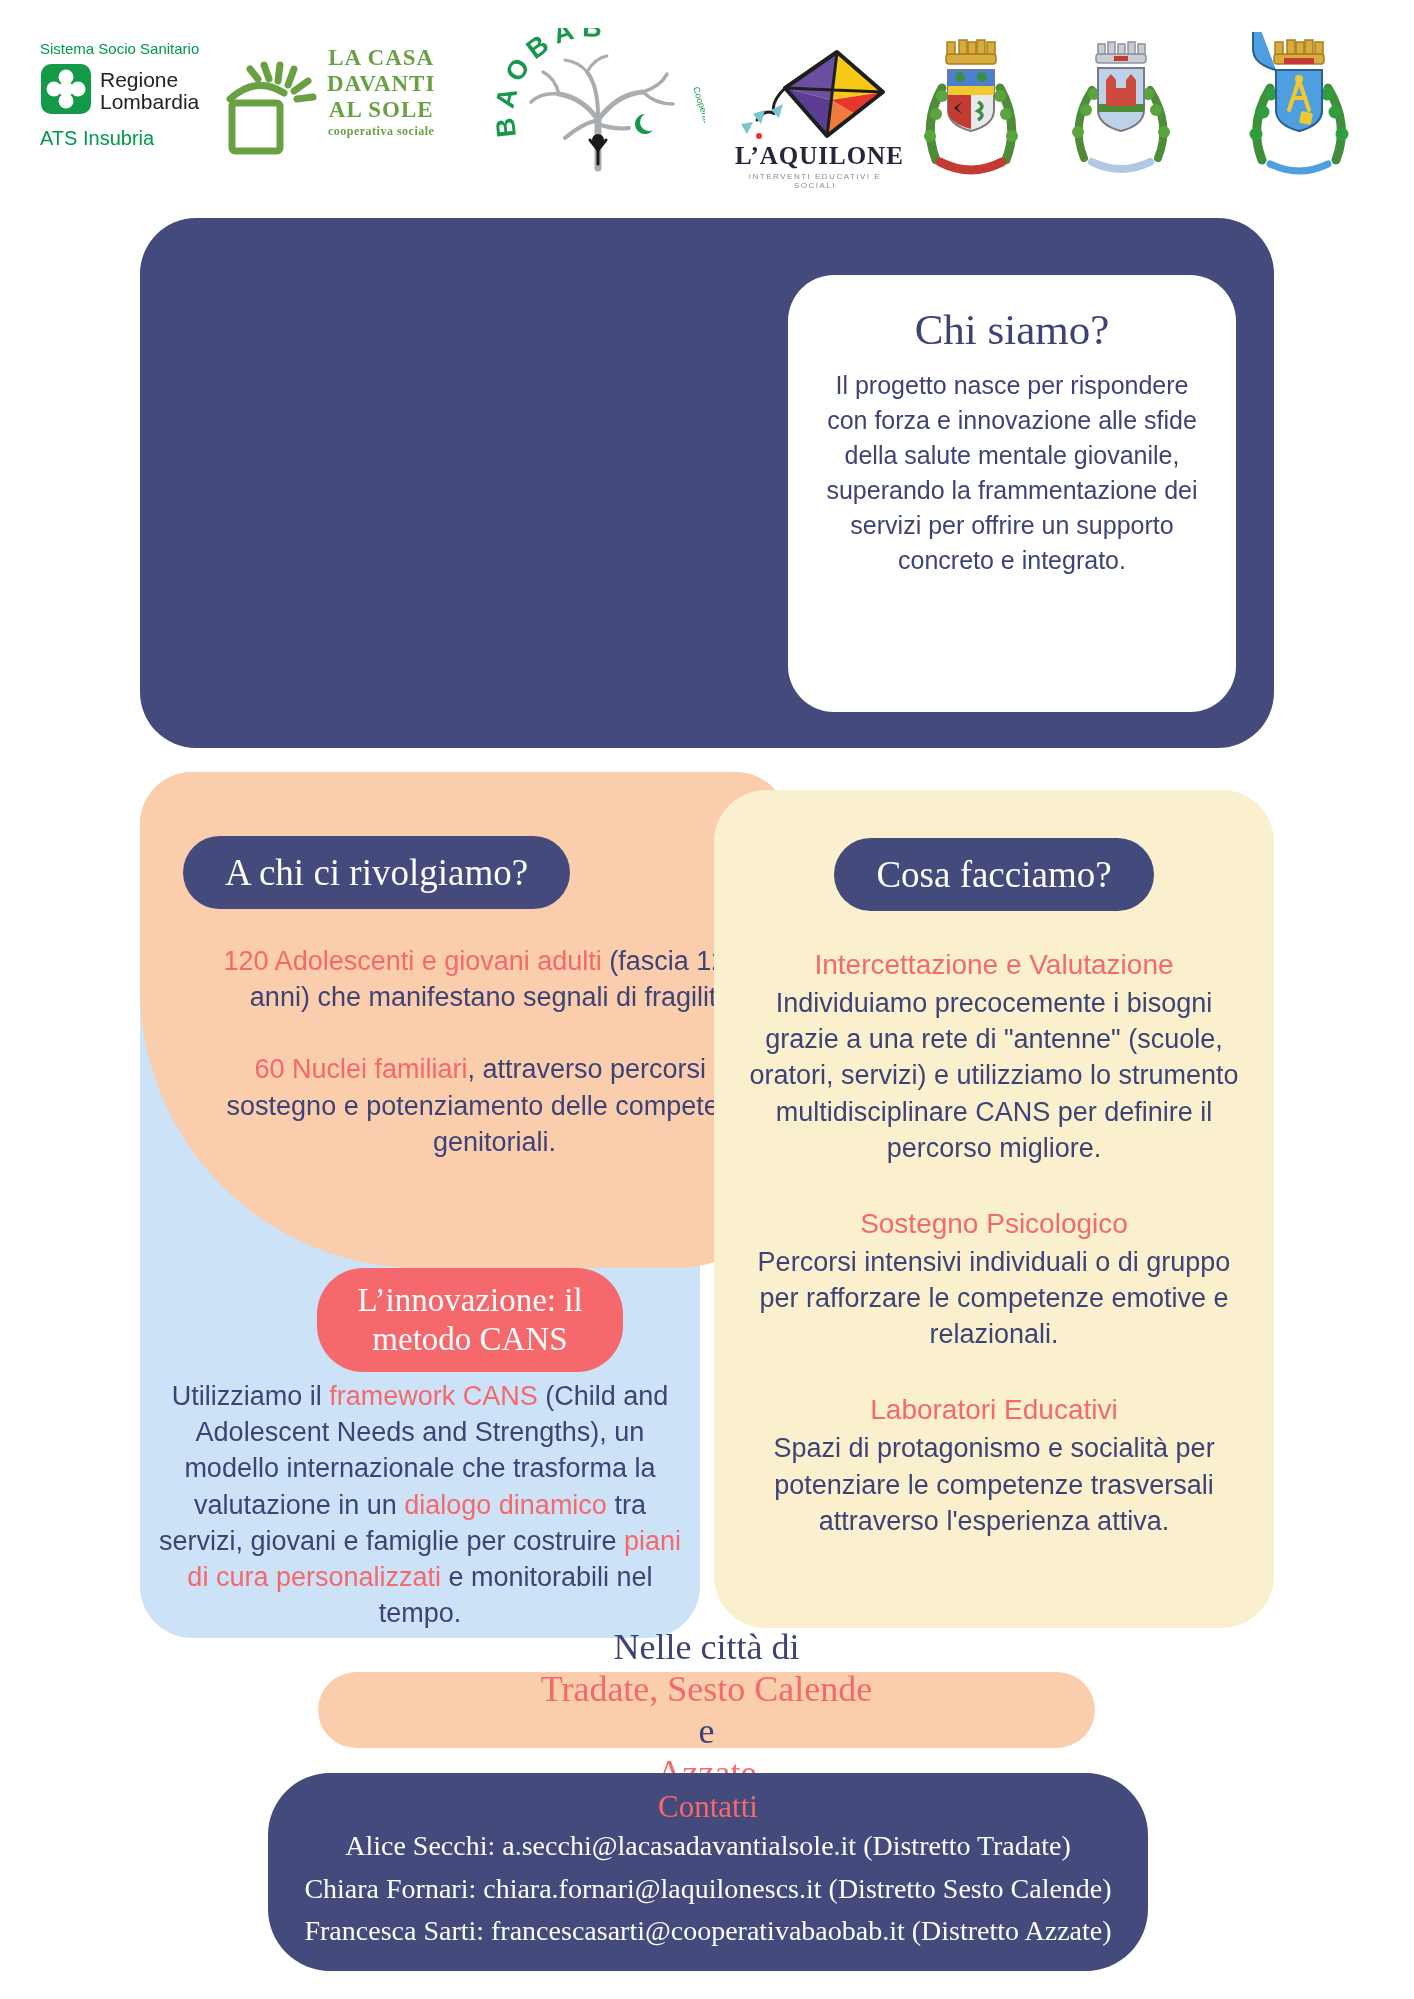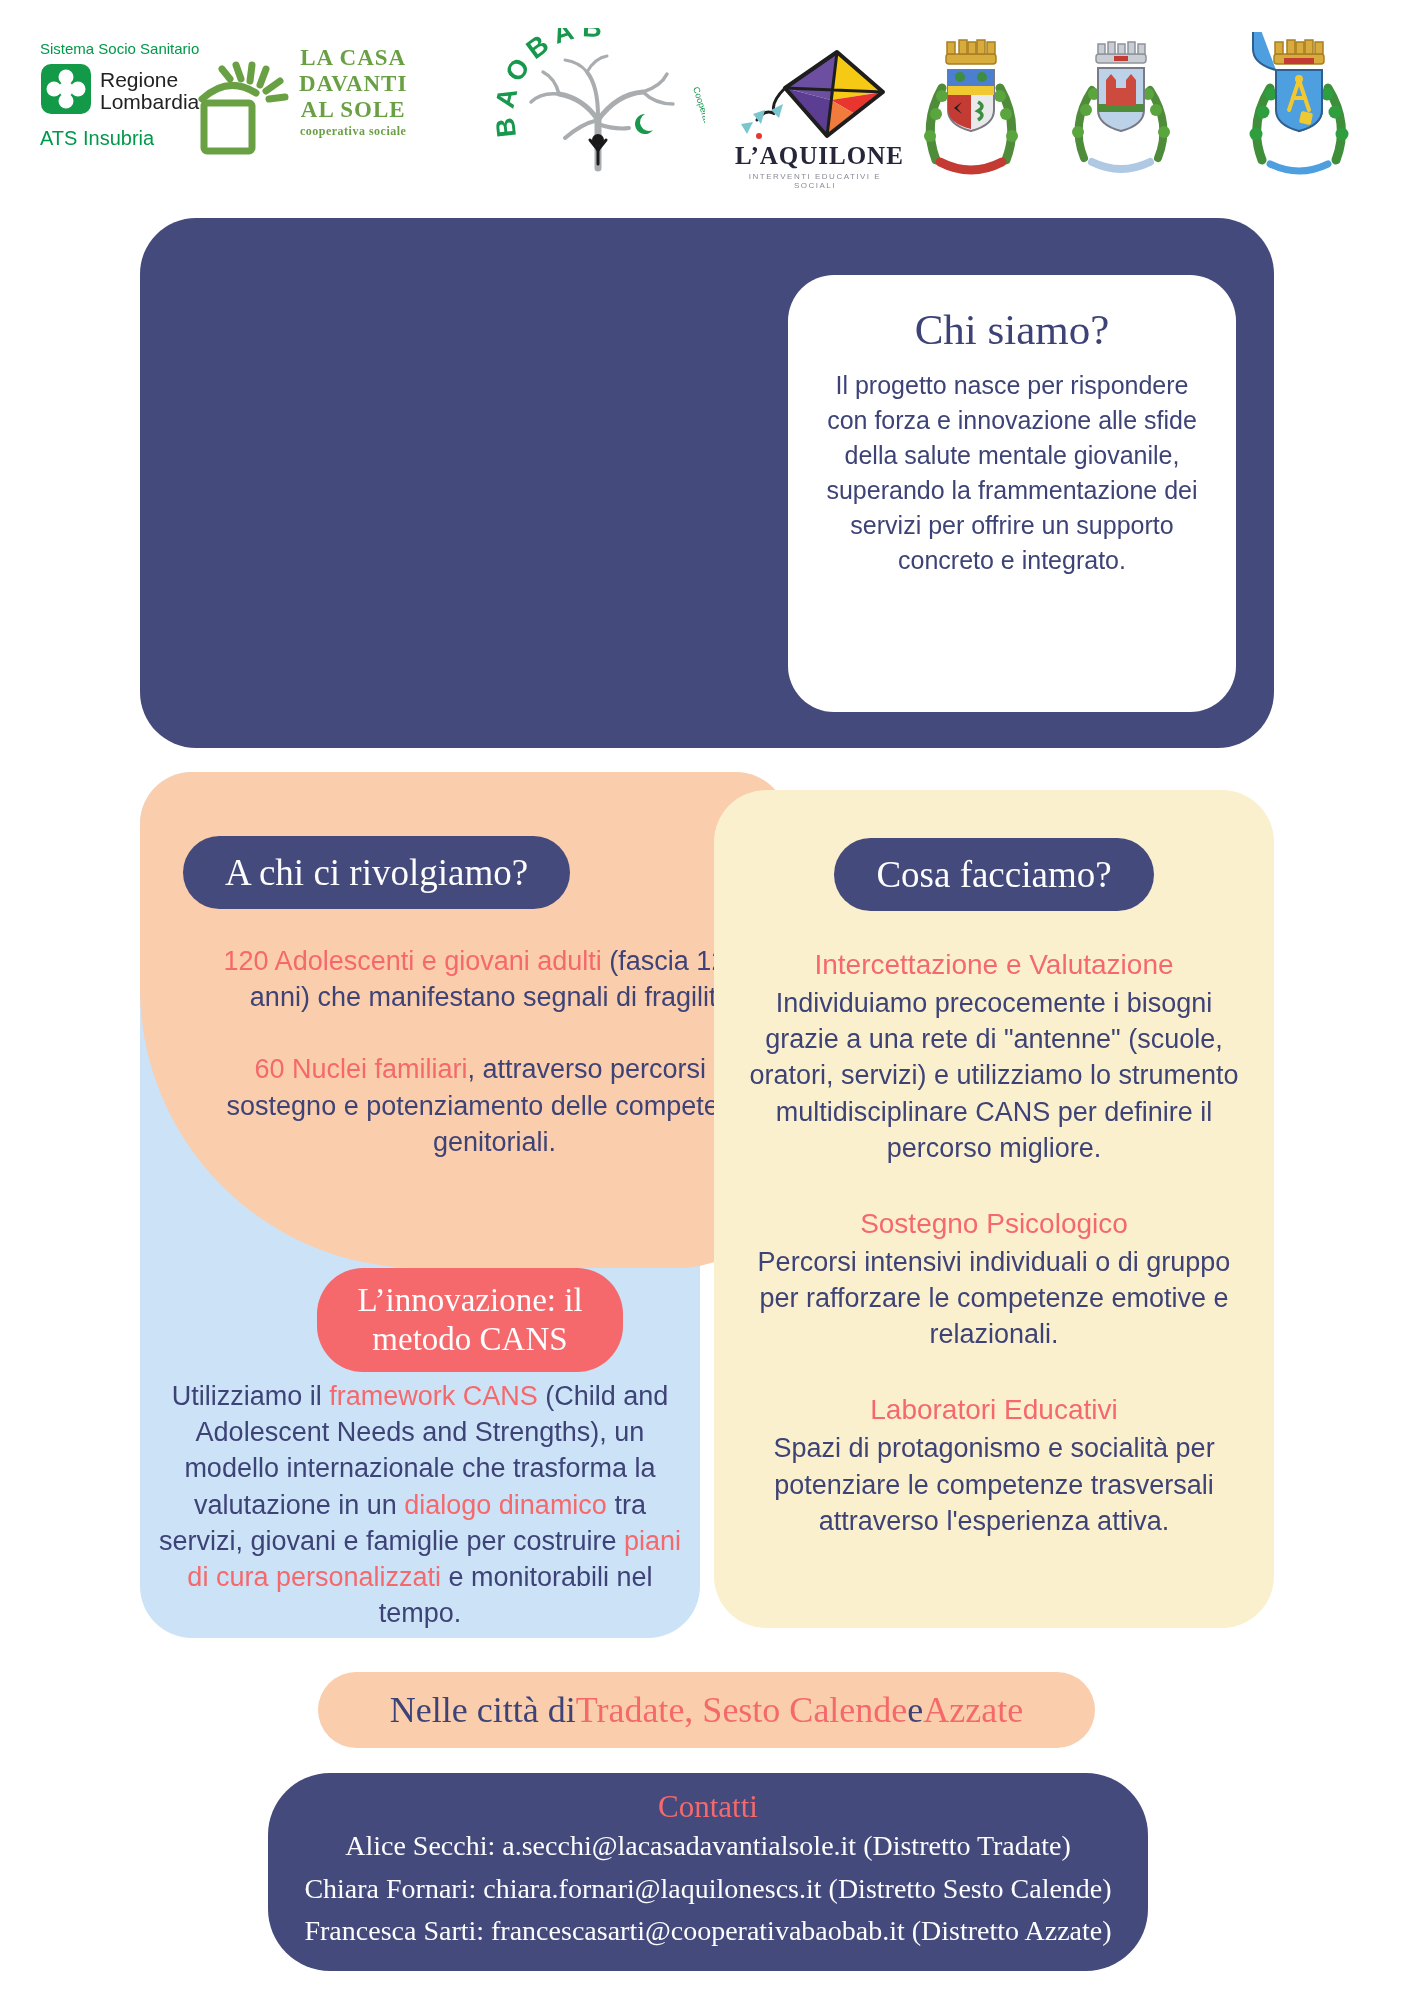--- a/index.html
+++ b/index.html
@@ -11,21 +11,21 @@
   .coral { color:#F5696C; }
 
   
   .logo-bar { position:absolute; left:0; top:0; width:1414px; height:200px; }
   .logo-lombardia { position:absolute; left:40px; top:40px; width:170px; }
   .sss-label { color:#00994A; font-size:15px; margin-bottom:6px; }
   .rl-row { display:flex; align-items:center; gap:8px; }
   .rl-name { color:#222; font-size:21px; line-height:1.05; }
   .ats-label { color:#00994A; font-size:20px; margin-top:8px; }
 
-  .logo-casa { position:absolute; left:194px; top:45px; display:flex; gap:10px; align-items:flex-start; }
+  .logo-casa { position:absolute; left:222px; top:45px; display:flex; gap:10px; align-items:flex-start; }
   .casa-text { color:#6AA044; font-family:"Liberation Serif",serif; font-weight:bold;
                font-size:23px; line-height:1.12; letter-spacing:1px; text-align:center; }
   .casa-sub { font-size:12px; letter-spacing:0.5px; margin-top:3px; }
 
   .logo-baobab { position:absolute; left:495px; top:28px; }
   .logo-aquilone { position:absolute; left:735px; top:48px; width:160px; text-align:center; }
   .aq-name { font-family:"Liberation Serif",serif; font-weight:bold; color:#26263B;
              font-size:25px; letter-spacing:1px; margin-top:-2px; }
   .aq-sub { color:#8A8A96; font-size:8px; letter-spacing:1.5px; margin-top:2px; }
 
@@ -66,21 +66,21 @@
   .services-col { position:absolute; left:714px; top:790px; width:560px; height:838px;
                   background:#FAF0CE; border-radius:52px; text-align:center; padding:48px 26px 0; }
   .serv-head { color:#F5696C; font-size:28px; margin-top:42px; }
   .serv-head.first { margin-top:38px; }
   .serv-body { margin-top:4px; }
 
   
   .cities-pill { position:absolute; left:318px; top:1672px; width:777px; height:76px;
                  background:#FACDAC; border-radius:42px; display:flex; align-items:center;
                  justify-content:center; font-family:"Liberation Serif",serif; font-size:36px;
-                 color:#3E4377; }
+                 color:#3E4377;flex-direction:column; }
 
   
   .contacts-box { position:absolute; left:268px; top:1773px; width:880px; height:198px;
                   background:#454A7C; border-radius:62px; text-align:center; padding-top:16px; }
   .contacts-title { color:#F5696C; font-family:"Liberation Serif",serif; font-size:31px; }
   .contact-line { color:#FDFDFE; font-family:"Liberation Serif",serif; font-size:28px;
                   line-height:1.52; }
 </style>
 </head>
 <body>

